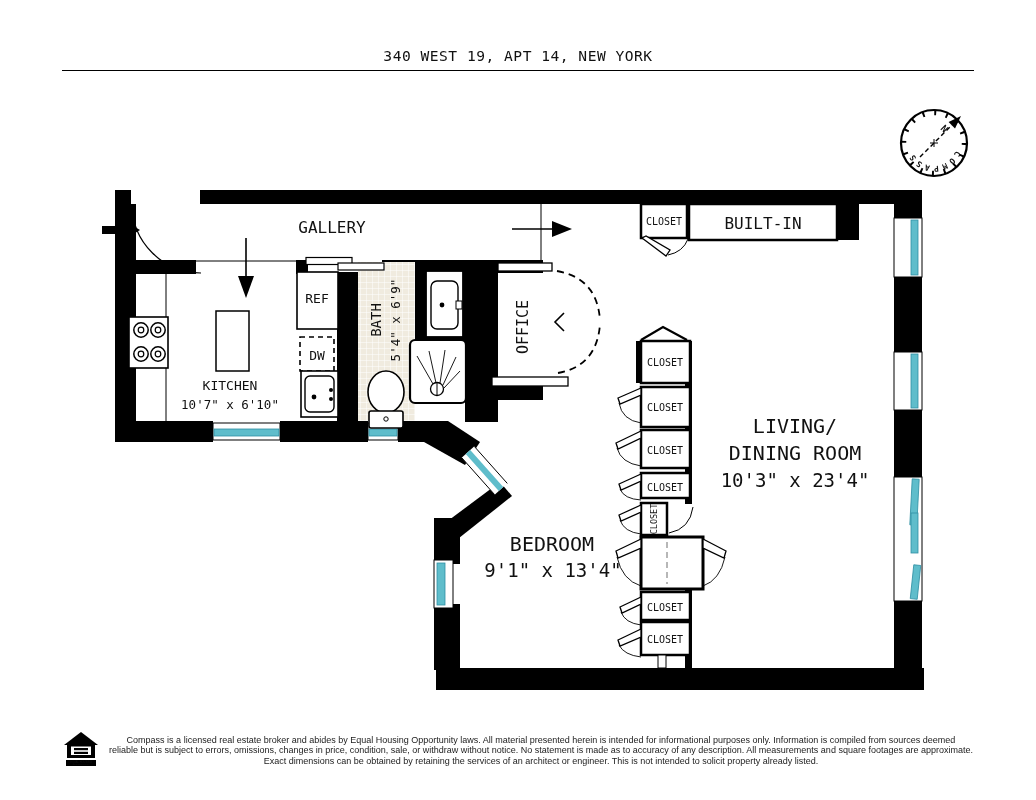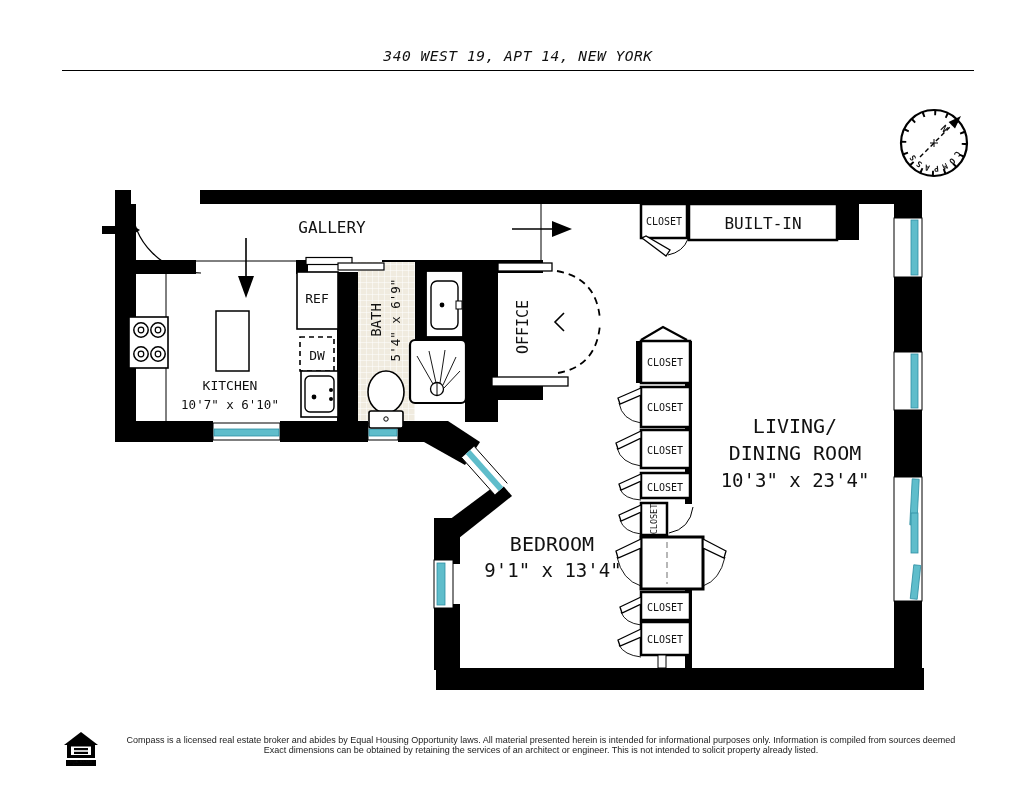--- a/index.html
+++ b/index.html
@@ -2,21 +2,21 @@
 <html><head>
 <meta charset="utf-8">
 <style>
   html,body{margin:0;padding:0;}
   body{
     width:1036px;height:800px;position:relative;background:#fff;
     font-family:"DejaVu Sans Mono",monospace;color:#111;overflow:hidden;
   }
   .title{
     position:absolute;top:47px;left:0;width:1036px;text-align:center;
-    font-size:14.6px;letter-spacing:.5px;font-weight:normal;margin:0;font-style:italic;
+    font-size:14.6px;letter-spacing:.5px;font-weight:normal;margin:0;
   }
   .rule{
     position:absolute;top:70px;left:62px;width:912px;height:0;
     border-top:1.6px solid #000;
   }
   .plan-svg{position:absolute;left:0;top:0;}
   .footer{position:absolute;left:62px;top:730px;width:912px;}
   .eho{position:absolute;left:0;top:1px;}
   .disclaimer{
     position:absolute;left:46px;top:5px;width:866px;
@@ -267,15 +267,16 @@
     <rect x="4" y="12" width="28" height="15" fill="#000"></rect>
     <rect x="8" y="15.5" width="20" height="8.5" fill="#fff"></rect>
     <rect x="11" y="17" width="14" height="2.2" fill="#000"></rect>
     <rect x="11" y="20.8" width="14" height="2.2" fill="#000"></rect>
     <rect x="3" y="29" width="30" height="6" fill="#000"></rect>
     <text x="18" y="31.8" text-anchor="middle" font-size="2.6" fill="#fff" font-family="Liberation Sans, sans-serif">EQUAL HOUSING</text>
     <text x="18" y="34.4" text-anchor="middle" font-size="2.4" fill="#fff" font-family="Liberation Sans, sans-serif">OPPORTUNITY</text>
   </svg>
   <div class="disclaimer">
     <div>Compass is a licensed real estate broker and abides by Equal Housing Opportunity laws. All material presented herein is intended for informational purposes only. Information is compiled from sources deemed</div>
+    <div>reliable but is subject to errors, omissions, changes in price, condition, sale, or withdraw without notice. No statement is made as to accuracy of any description. All measurements and square footages are approximate.</div>
     <div>Exact dimensions can be obtained by retaining the services of an architect or engineer. This is not intended to solicit property already listed.</div>
   </div>
 </div>
 
 </body></html>

